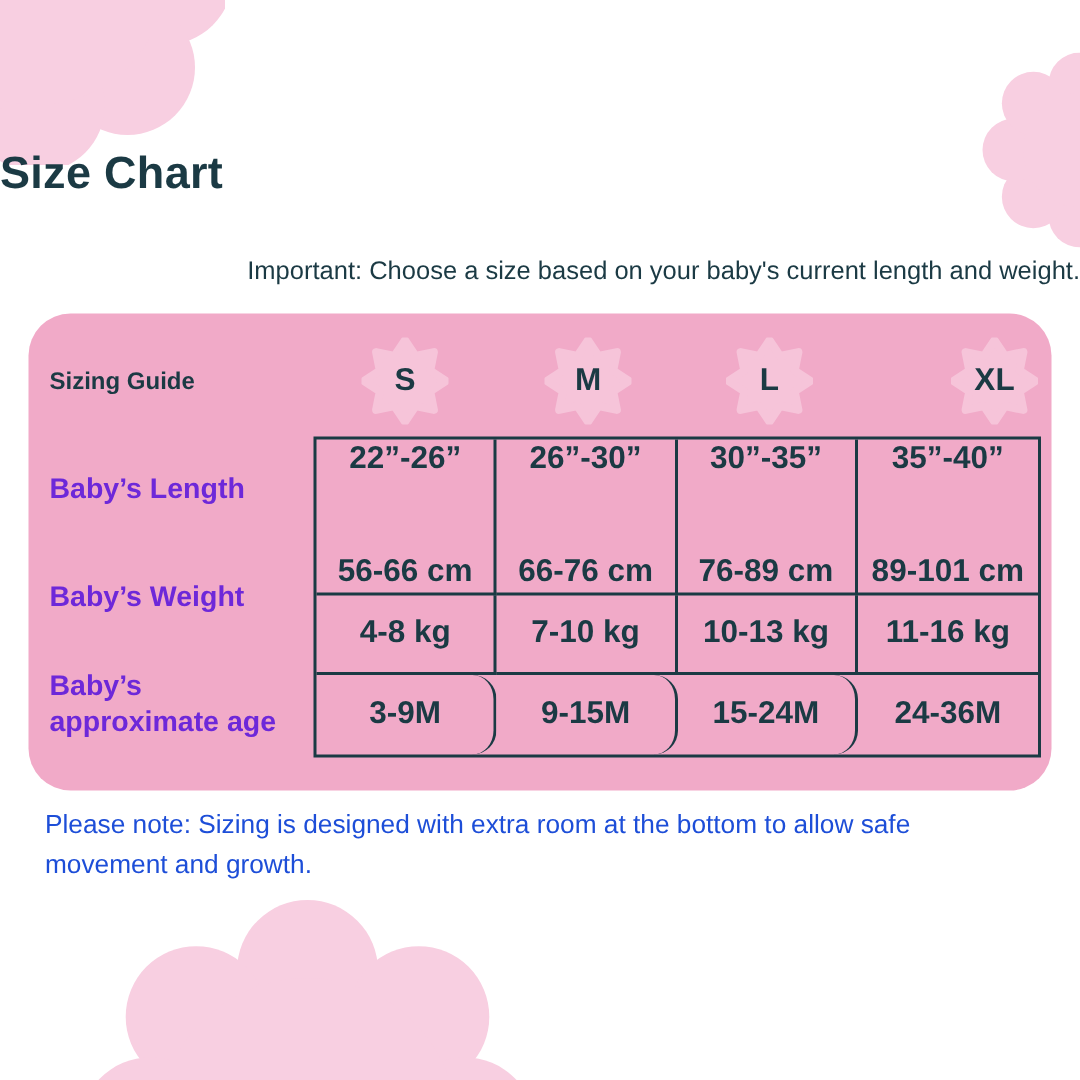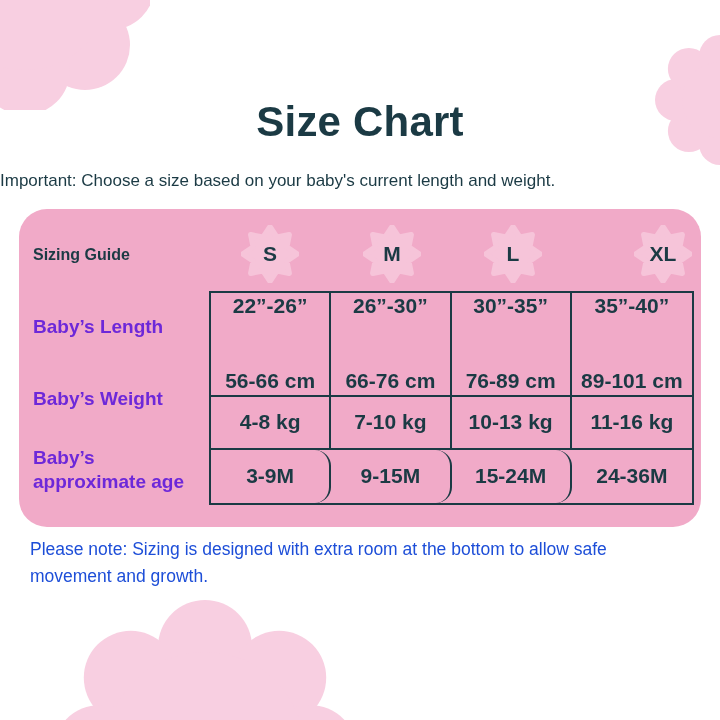--- a/index.html
+++ b/index.html
@@ -7,26 +7,26 @@
     width:720px;height:720px;
     background:#ffffff;
     font-family:"Liberation Sans", sans-serif;
     color:#1b3a44;
   }
   .canvas{position:relative;width:720px;height:720px;overflow:hidden;background:#ffffff;}
   .decor{position:absolute;pointer-events:none;}
   .decor circle{fill:#f8cfe1;}
   .page-title{
     position:absolute;top:99px;left:0;width:720px;margin:0;
-    text-align:center;font-size:42px;font-weight:700;line-height:1.1;
+    font-size:30px;font-weight:700;line-height:1.1;
     color:#1b3a44;letter-spacing:0.2px;
   }
   .important-note{
     position:absolute;top:171px;left:0;width:720px;margin:0;
-    text-align:left;font-size:17px;font-weight:500;color:#1b3a44;
+    text-align:right;font-size:17px;font-weight:500;color:#1b3a44;
   }
   .panel{
     position:absolute;left:19px;top:209px;width:682px;height:318px;
     background:#f1aac8;border-radius:28px;
   }
   .guide-label{
     position:absolute;left:14px;top:46px;transform:translateY(-50%);
     font-size:16px;font-weight:700;white-space:nowrap;
   }
   .badge{position:absolute;top:16px;width:58px;height:58px;}

